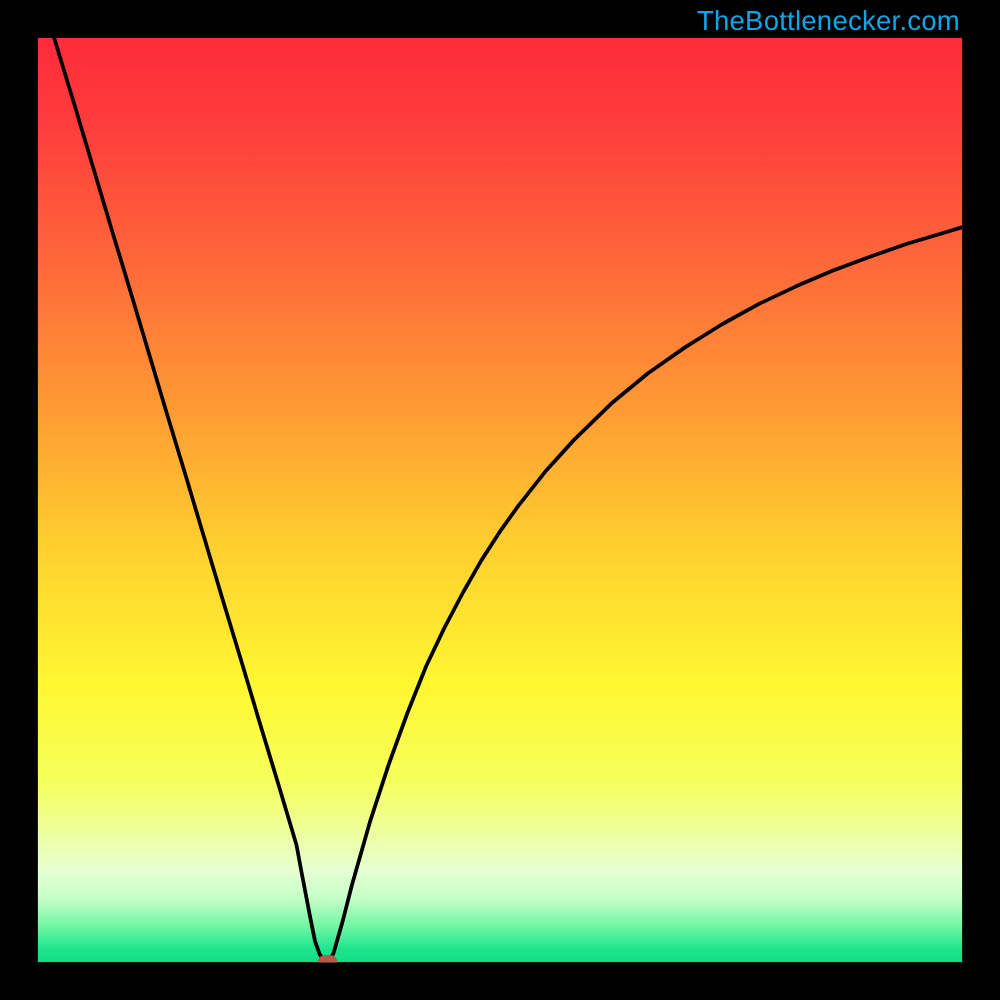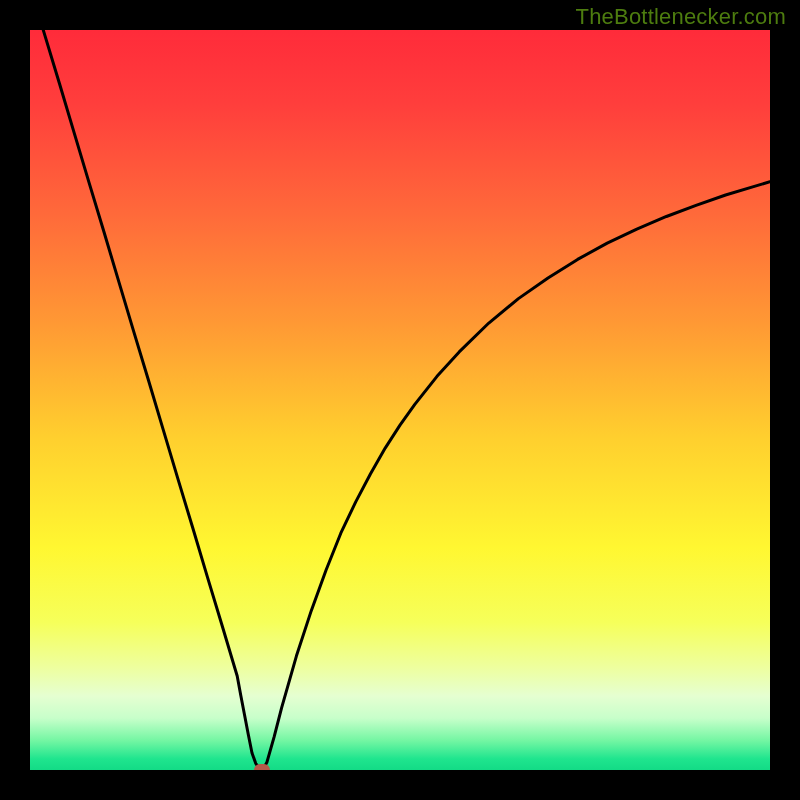--- a/index.html
+++ b/index.html
@@ -21,22 +21,22 @@
     position: absolute;
     left: 30px;
     top: 30px;
     width: 740px;
     height: 740px;
     overflow: hidden;
   }
   .watermark {
     position: absolute;
     top: 4px;
-    right: 14px;
-    color: #4d7c0f;
+    right: 32px;
+    color: #0ea5e9;
     font-size: 22px;
     letter-spacing: 0.2px;
     font-weight: 500;
   }
   .marker {
     position: absolute;
     width: 16px;
     height: 12px;
     border-radius: 6px;
     transform: translate(-50%, -50%);

